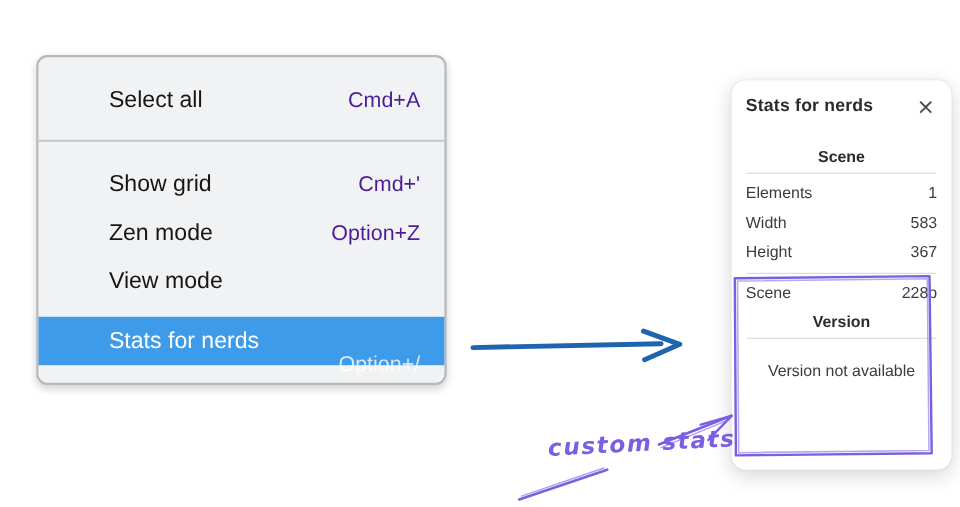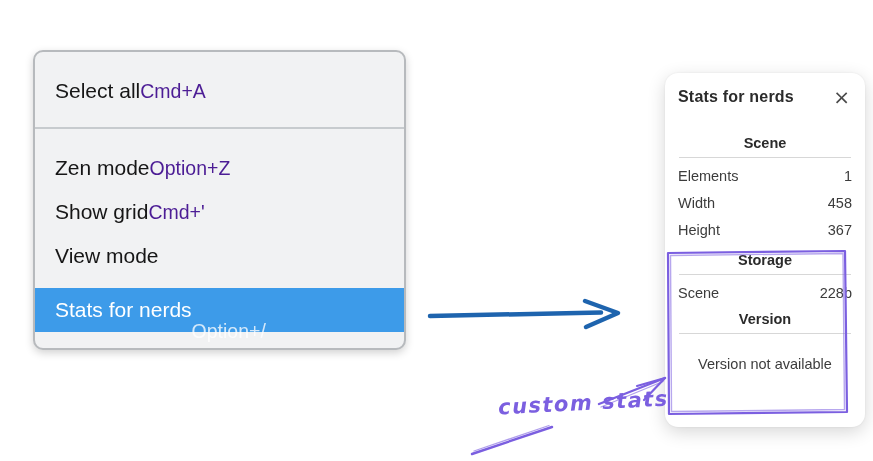--- a/index.html
+++ b/index.html
@@ -16,22 +16,22 @@
     background:#f1f2f3;
     border:2px solid #b7babd;
     border-radius:10px;
     box-shadow:0 3px 8px rgba(0,0,0,.18);
     z-index:2;
   }
   .menu-sec-1{padding:11px 0 8px 0;}
   .menu-sec-2{padding:17px 0 18px 0;}
   .menu-divider{border:none;border-top:2px solid #c7cbce;margin:0;}
   .menu-row{
-    display:flex;align-items:center;
-    padding:0 22px 0 20px;height:44px;cursor:default;
+    display:flex;justify-content:space-between;align-items:center;
+    padding:0 22px 0 64px;height:44px;cursor:default;
   }
   .menu-sec-1 .menu-row{height:56px;}
   .menu-label{font-size:21px;color:#161616;}
   .menu-shortcut{font-size:19.5px;color:#4c1d95;}
   .menu-row.selected{background:#3d9be9;margin-top:10px;}
   .menu-row.selected .menu-label{color:#ffffff;}
   .menu-row.selected .menu-shortcut{color:rgba(255,255,255,.78);margin-top:42px;}
 
   
   .stats-panel{
@@ -83,26 +83,26 @@
 <div class="context-menu">
   <div class="menu-sec-1">
     <div class="menu-row">
       <span class="menu-label">Select all</span>
       <span class="menu-shortcut">Cmd+A</span>
     </div>
   </div>
   <hr class="menu-divider">
   <div class="menu-sec-2">
     <div class="menu-row">
+      <span class="menu-label">Show grid</span>
+      <span class="menu-shortcut">Cmd+'</span>
+    </div>
+    <div class="menu-row">
       <span class="menu-label">Zen mode</span>
       <span class="menu-shortcut">Option+Z</span>
-    </div>
-    <div class="menu-row">
-      <span class="menu-label">Show grid</span>
-      <span class="menu-shortcut">Cmd+'</span>
     </div>
     <div class="menu-row">
       <span class="menu-label">View mode</span>
     </div>
     <div class="menu-row selected">
       <span class="menu-label">Stats for nerds</span>
       <span class="menu-shortcut">Option+/</span>
     </div>
   </div>
 </div>
@@ -114,28 +114,27 @@
   </div>
 
   <div class="sec-heading h-scene">Scene</div>
   <hr class="stat-divider">
   <div class="stat-row">
     <span>Elements</span>
     <span>1</span>
   </div>
   <div class="stat-row">
     <span>Width</span>
-    <span>458</span>
+    <span>583</span>
   </div>
   <div class="stat-row">
     <span>Height</span>
     <span>367</span>
   </div>
 
-  <div class="sec-heading h-storage">Storage</div>
   <hr class="stat-divider">
   <div class="stat-row">
     <span>Scene</span>
     <span>228b</span>
   </div>
 
   <div class="sec-heading h-version">Version</div>
   <hr class="stat-divider">
   <div class="stat-note">Version not available</div>
 </div>

